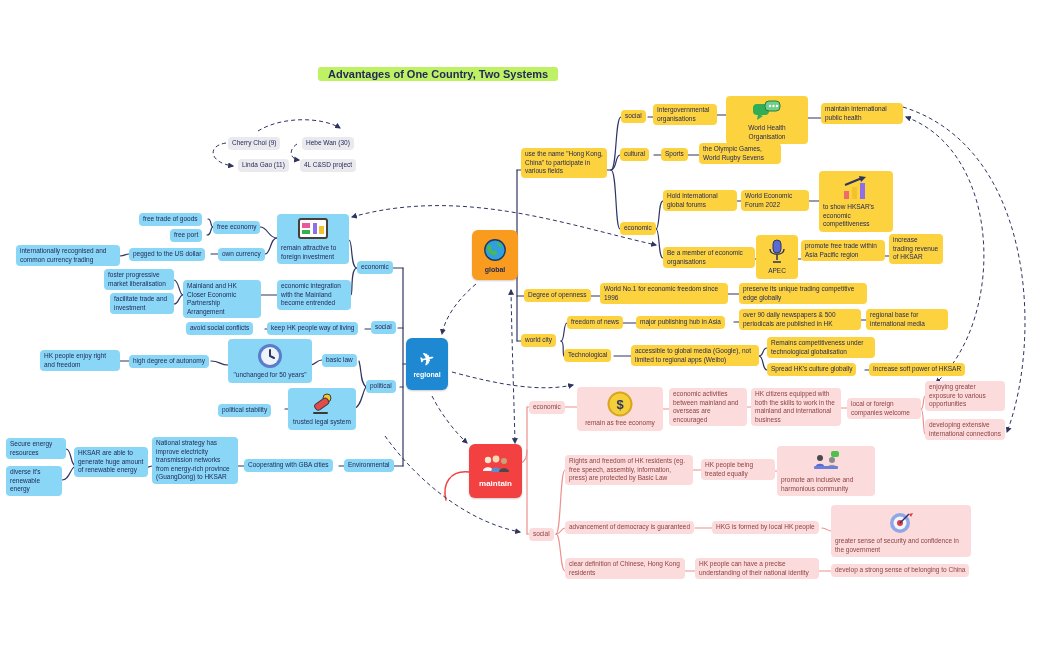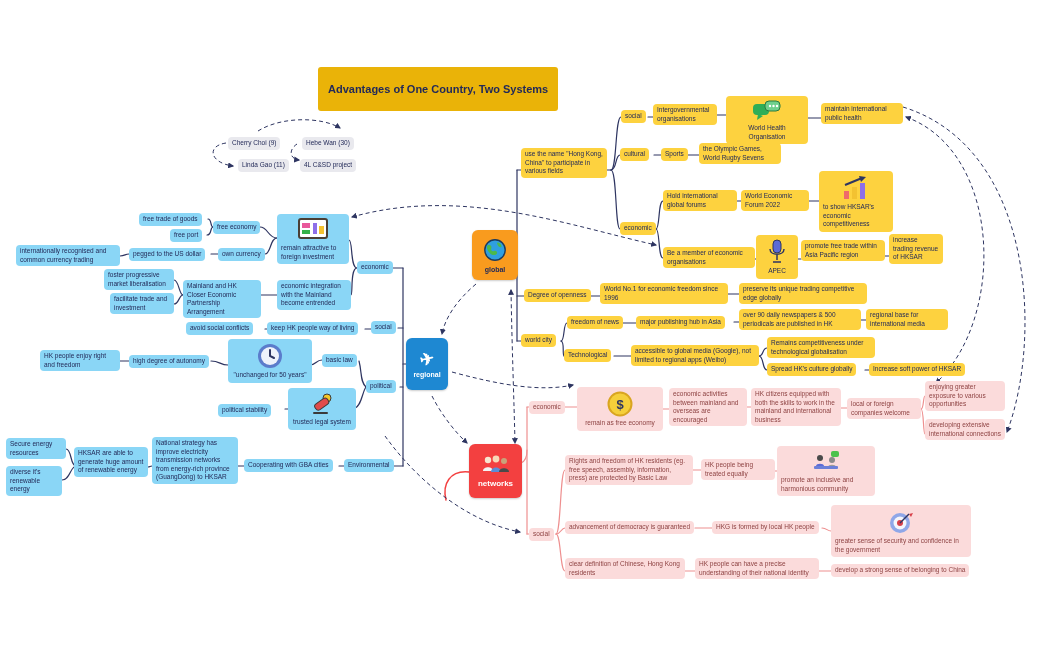--- a/index.html
+++ b/index.html
@@ -17,22 +17,22 @@
   .yellow{background:#fdd23f}
   .pink{background:#fbdbdb;color:#8e4343}
   .gray{background:#e9e9ee}
   .ib{text-align:center;padding:4px 4px 3px}
   .ib .tl{text-align:left}
   .ib .tc{text-align:center}
   .ic{display:block;margin:0 auto 2px}
   .node{position:absolute;z-index:3;border-radius:6px;display:flex;flex-direction:column;
         align-items:center;justify-content:center;gap:3px;font-weight:bold;font-size:7px;
         color:#fff;text-align:center;box-sizing:border-box;box-shadow:0 1px 2px rgba(0,0,0,.2)}
-  .title-box{position:absolute;z-index:2;background:#eab308;color:#232a58;font-weight:bold;
-        font-size:11px;padding:16px 10px;border-radius:3px;white-space:nowrap}
+  .title-box{position:absolute;z-index:2;background:#bef264;color:#232a58;font-weight:bold;
+        font-size:11px;padding:1px 10px;border-radius:3px;white-space:nowrap}
   .plane{font-size:17px;color:#fff;line-height:1;transform:rotate(-12deg)}
 </style>
 </head>
 <body>
 
 <div class="canvas">
 
 <svg class="wires" width="1051" height="650">
   <defs>
     <marker id="ar" viewBox="0 0 8 8" refX="6.5" refY="4" markerWidth="6" markerHeight="6" orient="auto-start-reverse">
@@ -267,21 +267,21 @@
 
 <div class="node" style="left:469px;top:444px;width:53px;height:54px;background:#f34040;font-size:8px">
   <svg width="32" height="22" viewBox="0 0 30 22">
         <circle cx="7" cy="6" r="3.2" fill="#f7e6d0"></circle>
         <path d="M2 17c0-5 10-5 10 0z" fill="#f3f3f3"></path>
         <circle cx="15" cy="5" r="3.4" fill="#f7d9b8"></circle>
         <path d="M10 18c0-6 10-6 10 0z" fill="#5b8dd6"></path>
         <circle cx="23" cy="7" r="3" fill="#caa27a"></circle>
         <path d="M18 18c0-5 10-5 10 0z" fill="#4a4a4a"></path>
       </svg>
-  <span>networks</span>
+  <span>maintain</span>
 </div>
 <div class="box pink nw" style="left:529px;top:401px">economic</div>
 <div class="box pink ib" style="left:577px;top:387px;width:86px">
   <svg class="ic" width="26" height="26" viewBox="0 0 26 26">
         <circle cx="13" cy="13" r="11.5" fill="#f5cf3a" stroke="#d9a520" stroke-width="2"></circle>
         <text x="13" y="18" font-size="13" text-anchor="middle" fill="#2e3561" font-family="Liberation Sans, sans-serif" font-weight="bold">$</text>
       </svg>
   <div class="tc">remain as free economy</div>
 </div>
 <div class="box pink" style="left:669px;top:388px;width:78px">economic activities between mainland and overseas are encouraged</div>

